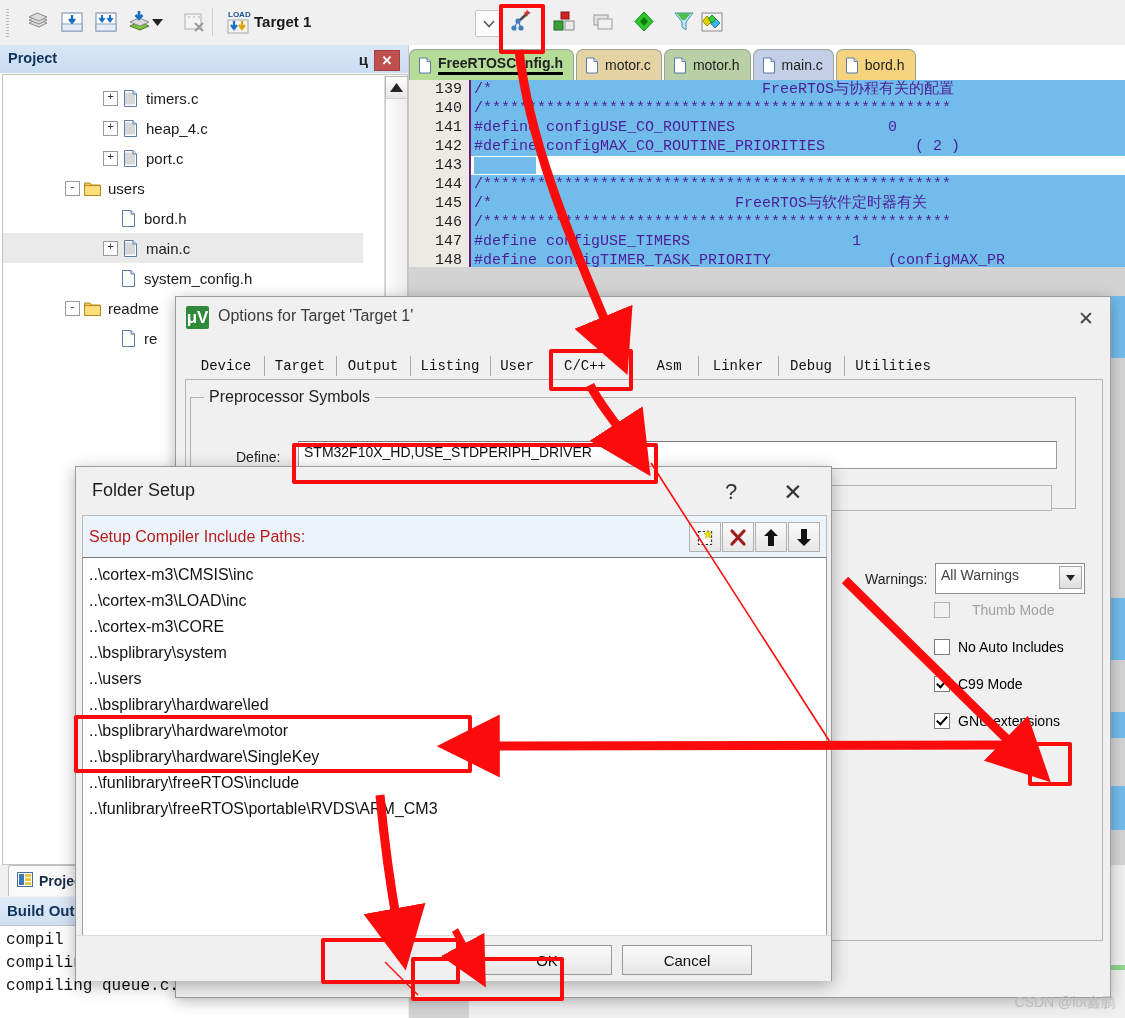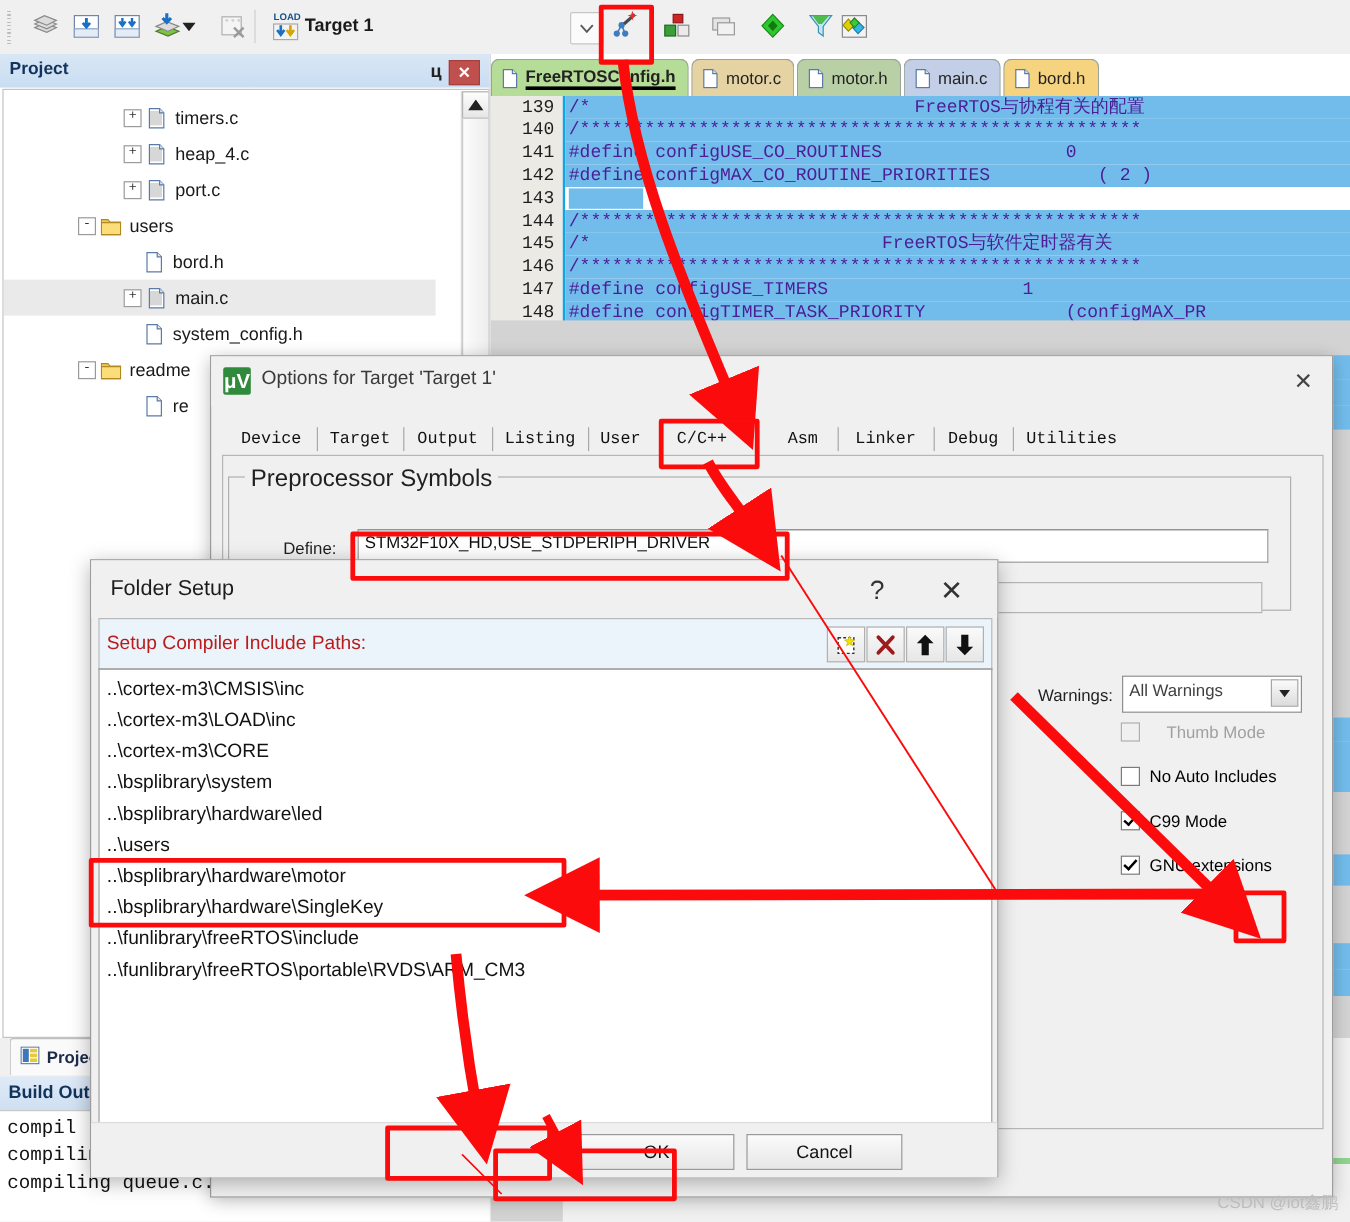--- a/index.html
+++ b/index.html
@@ -43,21 +43,21 @@
 
   
   #editor{left:409px;top:45px;width:716px;height:820px;background:#fff;}
   #tabstrip{position:absolute;left:0;top:3px;height:32px;width:716px;display:flex;align-items:flex-end;}
   .etab{height:30px;display:flex;align-items:center;padding:0 10px 0 8px;margin-right:2px;
      border:1px solid #9aa39a;border-bottom:none;border-radius:7px 7px 0 0;font-size:14px;color:#222;}
   .etab .ti{width:14px;height:17px;margin-right:6px;flex:0 0 auto;}
   .etab.active{font-weight:bold;}
   .etab.active .lbl{border-bottom:3px solid #000;padding-bottom:1px;}
   #codearea{position:absolute;left:0;top:35px;width:716px;height:222px;background:#fff;overflow:hidden;}
-  #gutter{position:absolute;left:0;top:0;width:60px;height:222px;background:#eceae4;border-right:2px solid #0ea5e9;}
+  #gutter{position:absolute;left:0;top:0;width:60px;height:222px;background:#eceae4;border-right:2px solid #701a75;}
   .gline{height:19px;line-height:19px;text-align:right;padding-right:7px;
      font-family:"Liberation Mono",monospace;font-size:15px;color:#1d1d1d;}
   #codetext{position:absolute;left:62px;top:0;width:654px;height:222px;}
   .cline{height:19px;line-height:19px;white-space:pre;font-family:"Liberation Mono",monospace;
      font-size:15px;color:#4c1d95;background:#72bcec;padding-left:3px;}
   .cline.blank{background:#fff;}
   .cline.blank i{display:inline-block;width:62px;height:17px;background:#72bcec;vertical-align:middle;}
   #cfill{position:absolute;left:0;top:222px;width:716px;height:598px;background:#d3d3d3;}
   .strip{position:absolute;left:62px;width:654px;background:#72bcec;font-family:"Liberation Mono",monospace;
      font-size:15px;line-height:19px;white-space:pre;color:#000;padding-left:3px;}
@@ -79,21 +79,21 @@
   #optIcon{position:absolute;left:10px;top:9px;width:23px;height:23px;background:#2f8a3c;border-radius:2px;
      color:#fff;font-size:17px;font-weight:bold;display:flex;align-items:center;justify-content:center;}
   #optTitleTxt{position:absolute;left:42px;top:10px;font-size:16px;color:#3a3a3a;}
   #optClose{position:absolute;right:10px;top:8px;width:28px;height:26px;display:flex;align-items:center;
      justify-content:center;font-size:19px;color:#444;}
   .otab{position:absolute;top:354px;height:24px;display:flex;align-items:center;justify-content:center;
      font-family:"Liberation Mono",monospace;font-size:14px;color:#111;}
   .otsep{position:absolute;top:356px;width:1px;height:20px;background:#a8a8a8;}
   #optBody{position:absolute;left:9px;top:82px;width:916px;height:560px;background:#f0f0f0;border:1px solid #b6b6b6;}
   #ppGroup{position:absolute;left:14px;top:100px;width:884px;height:110px;border:1px solid #b0b0b0;}
-  #ppLbl{position:absolute;left:28px;top:91px;background:#f0f0f0;padding:0 5px;font-size:20px;color:#1f1f1f;}
+  #ppLbl{position:absolute;left:28px;top:91px;background:#f0f0f0;padding:0 5px;font-size:16px;color:#1f1f1f;}
   #defLbl{position:absolute;left:60px;top:152px;font-size:14px;color:#1f1f1f;}
   #defInput{position:absolute;left:122px;top:144px;width:752px;height:24px;background:#fff;
      border:1px solid #9c9c9c;border-top-color:#7a7a7a;font-size:14px;padding:2px 0 0 5px;color:#111;}
   #undefLbl{position:absolute;left:48px;top:196px;font-size:14px;color:#1f1f1f;}
   #undefInput{position:absolute;left:122px;top:188px;width:752px;height:24px;background:#f0f0f0;border:1px solid #b4b4b4;}
   #warnLbl{position:absolute;left:689px;top:274px;font-size:14px;color:#1f1f1f;}
   #warnSel{position:absolute;left:759px;top:266px;width:143px;height:26px;background:#fff;border:1px solid #8e8e8e;
      font-size:14px;padding:3px 0 0 5px;color:#404040;}
   #warnArrow{position:absolute;right:2px;top:2px;width:21px;height:21px;background:linear-gradient(to bottom,#fafafa,#dcdcdc);
      border:1px solid #a5a5a5;display:flex;align-items:center;justify-content:center;font-size:9px;}
@@ -558,22 +558,22 @@
       <svg width="16" height="19" viewBox="0 0 16 19">
         <path d="M8 18 L1 11 L5 11 L5 1 L11 1 L11 11 L15 11 Z" fill="#111"></path>
       </svg>
     </div>
   </div>
   <div id="fsList">
       <div class="pathline">..\cortex-m3\CMSIS\inc</div>
       <div class="pathline">..\cortex-m3\LOAD\inc</div>
       <div class="pathline">..\cortex-m3\CORE</div>
       <div class="pathline">..\bsplibrary\system</div>
+      <div class="pathline">..\users</div>
       <div class="pathline">..\bsplibrary\hardware\led</div>
-      <div class="pathline">..\users</div>
       <div class="pathline">..\bsplibrary\hardware\motor</div>
       <div class="pathline">..\bsplibrary\hardware\SingleKey</div>
       <div class="pathline">..\funlibrary\freeRTOS\include</div>
       <div class="pathline">..\funlibrary\freeRTOS\portable\RVDS\ARM_CM3</div>
     </div>
   <div id="fsFoot">
     <div class="fsBtn" style="left:406px">OK</div>
     <div class="fsBtn" style="left:546px">Cancel</div>
   </div>
 </div>

